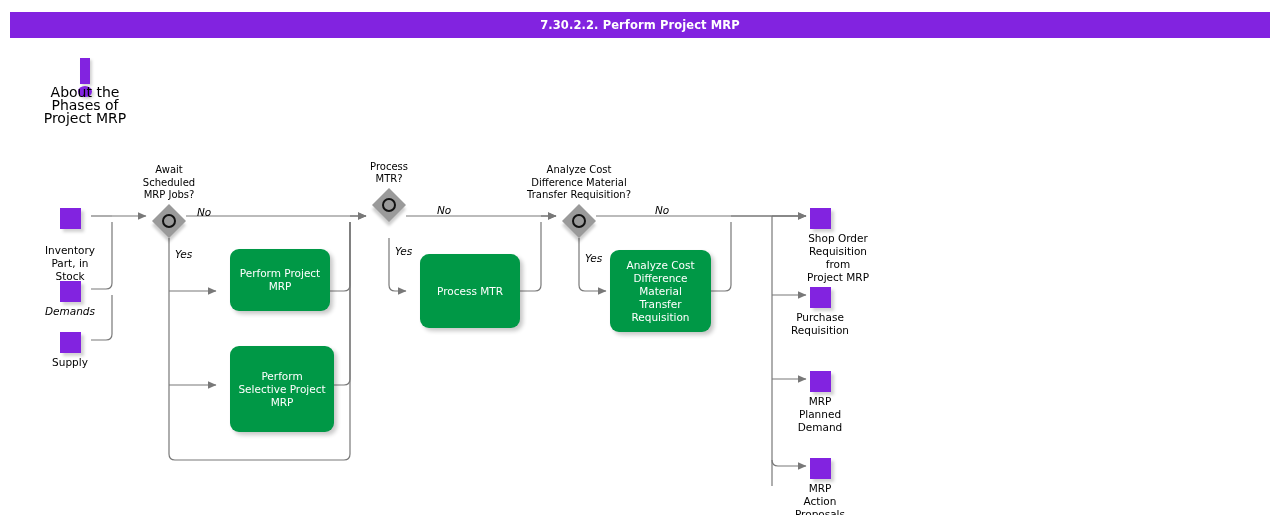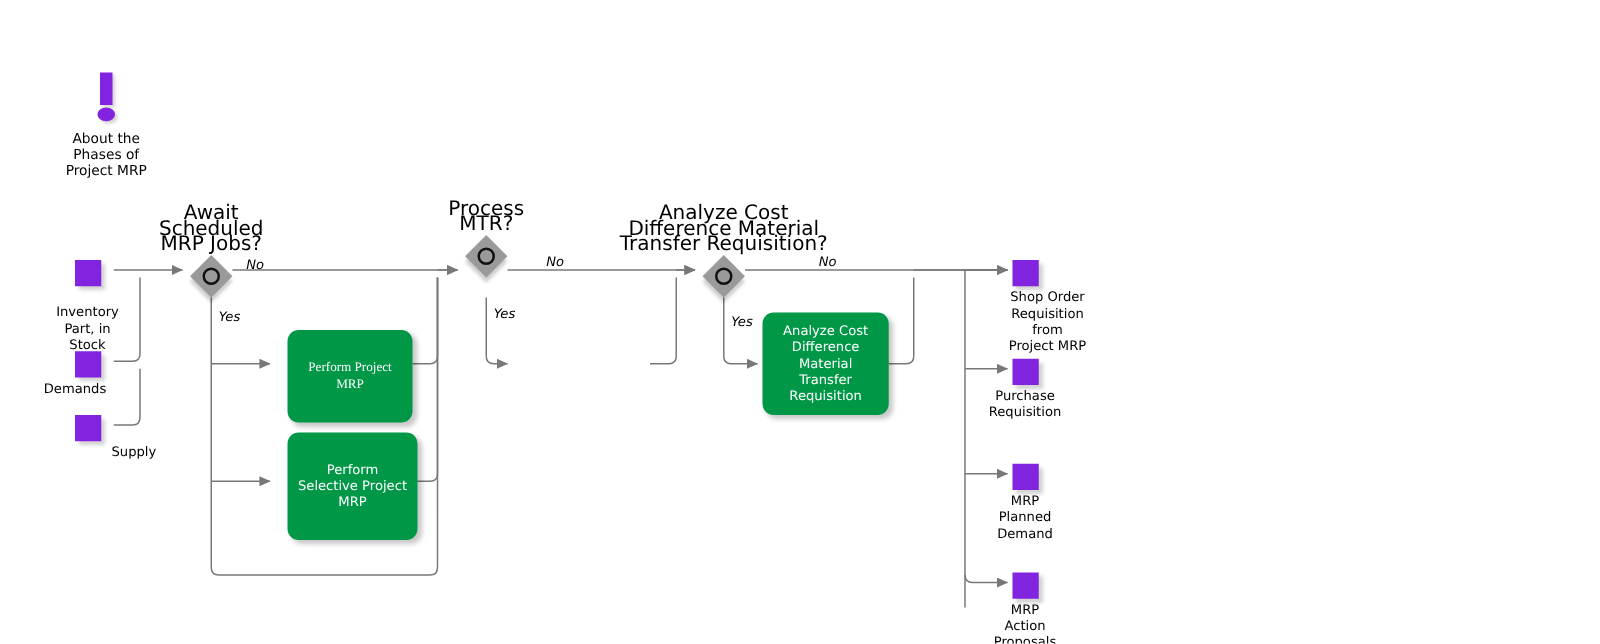--- a/index.html
+++ b/index.html
@@ -117,21 +117,21 @@
     background: #9a9a9a;
     box-sizing: border-box;
   }
   .gw .gwlabel {
     position: absolute;
     bottom: 36px;
     left: 50%;
     transform: translateX(-50%);
     width: 200px;
     text-align: center;
-    font-size: 16px;
+    font-size: 10px;
     line-height: 12.6px;
     color: #000000;
     white-space: pre-line;
     font-family: "DejaVu Sans", sans-serif;
   }
 
   
   .elabel {
     position: absolute;
     font-size: 10.5px;
@@ -164,35 +164,38 @@
     top: 28px;
     width: 14px;
     height: 11px;
     border-radius: 50%;
     background: #8223e0;
     box-shadow: 2px 2px 3px rgba(0,0,0,0.18);
   }
   #info-note .note-text {
     position: absolute;
     left: 0;
-    top: 46px;
+    top: 28px;
     width: 110px;
     text-align: center;
-    font-size: 11px;
+    font-size: 14px;
     line-height: 13px;
     color: #000000;
     white-space: pre-line;
     font-family: "DejaVu Sans", sans-serif;
   }
 </style>
 </head>
 <body>
 
 <div id="canvas">
 
+  <div id="title-bar">
+    <span class="title-text">7.30.2.2. Perform Project MRP</span>
+  </div>
 
   <svg id="wires" viewBox="0 0 1280 515" xmlns="http://www.w3.org/2000/svg">
     <defs>
       <marker id="arw" markerWidth="9" markerHeight="8" refX="8.5" refY="4" orient="auto" markerUnits="userSpaceOnUse">
         <path d="M0,0 L9,4 L0,8 z" fill="#787878"></path>
       </marker>
     </defs>
     <g fill="none" stroke="#787878" stroke-width="1.2">
 
       <path d="M91,216 L112,216"></path>
@@ -243,52 +246,53 @@
   </div>
 
   <div class="obj" style="left:60px; top:208px;">
     <div class="sq"></div>
     <div class="olabel" style="left:10px;margin-top:12px;">Inventory
 Part, in
 Stock</div>
   </div>
   <div class="obj" style="left:60px; top:281px;">
     <div class="sq"></div>
-    <div class="olabel" style="left:0;">Demands</div>
+    <div class="olabel" style="left:10px;font-style:italic;">Demands</div>
   </div>
   <div class="obj" style="left:60px; top:332px;">
     <div class="sq"></div>
-    <div class="olabel" style="left:10px;text-align:right;">Supply</div>
+    <div class="olabel" style="left:10px;">Supply</div>
   </div>
 
   <div class="gw" style="left:152px; top:204px;">
     <div class="dia"></div>
     <div class="ring"></div>
     <div class="gwlabel">Await
 Scheduled
 MRP Jobs?</div>
   </div>
   <div class="elabel" style="left:197px; top:206px;">No</div>
   <div class="elabel" style="left:175px; top:248px;">Yes</div>
 
-  <div class="task" style="left:230px; top:264px; width:100px; height:74px;font-family:Liberation Serif, serif;">Perform Project
+  <div class="task" style="left:230px; top:249px; width:100px; height:62px;">Perform Project
 MRP</div>
   <div class="task" style="left:230px; top:346px; width:104px; height:86px;">Perform
 Selective Project
 MRP</div>
 
   <div class="gw" style="left:372px; top:188px;">
     <div class="dia"></div>
     <div class="ring"></div>
     <div class="gwlabel">Process
 MTR?</div>
   </div>
   <div class="elabel" style="left:437px; top:204px;">No</div>
   <div class="elabel" style="left:395px; top:245px;">Yes</div>
 
+  <div class="task" style="left:420px; top:254px; width:100px; height:74px;">Process MTR</div>
 
   <div class="gw" style="left:562px; top:204px;">
     <div class="dia"></div>
     <div class="ring"></div>
     <div class="gwlabel">Analyze Cost
 Difference Material
 Transfer Requisition?</div>
   </div>
   <div class="elabel" style="left:655px; top:204px;">No</div>
   <div class="elabel" style="left:585px; top:252px;">Yes</div>

